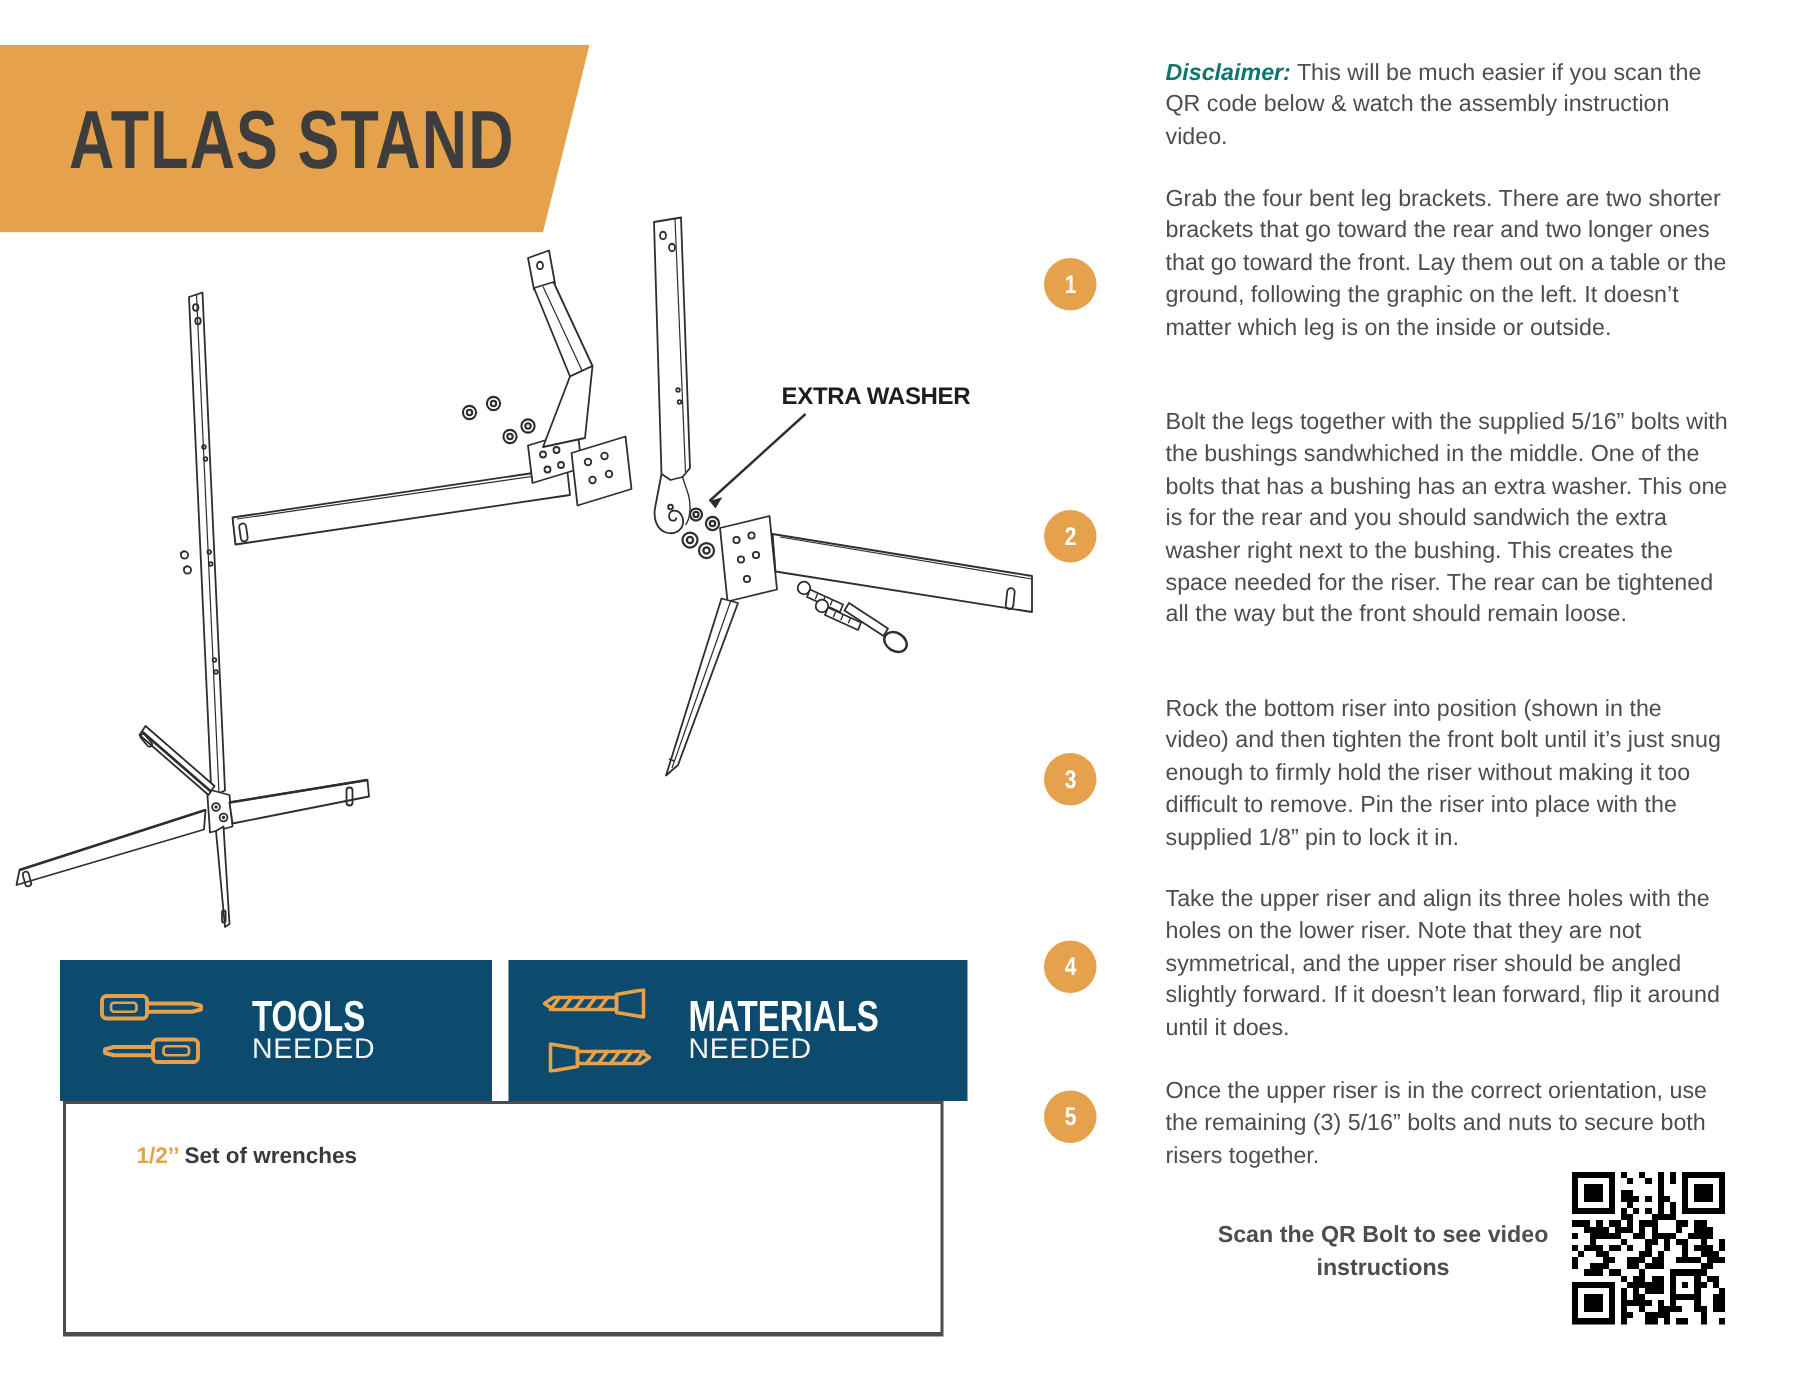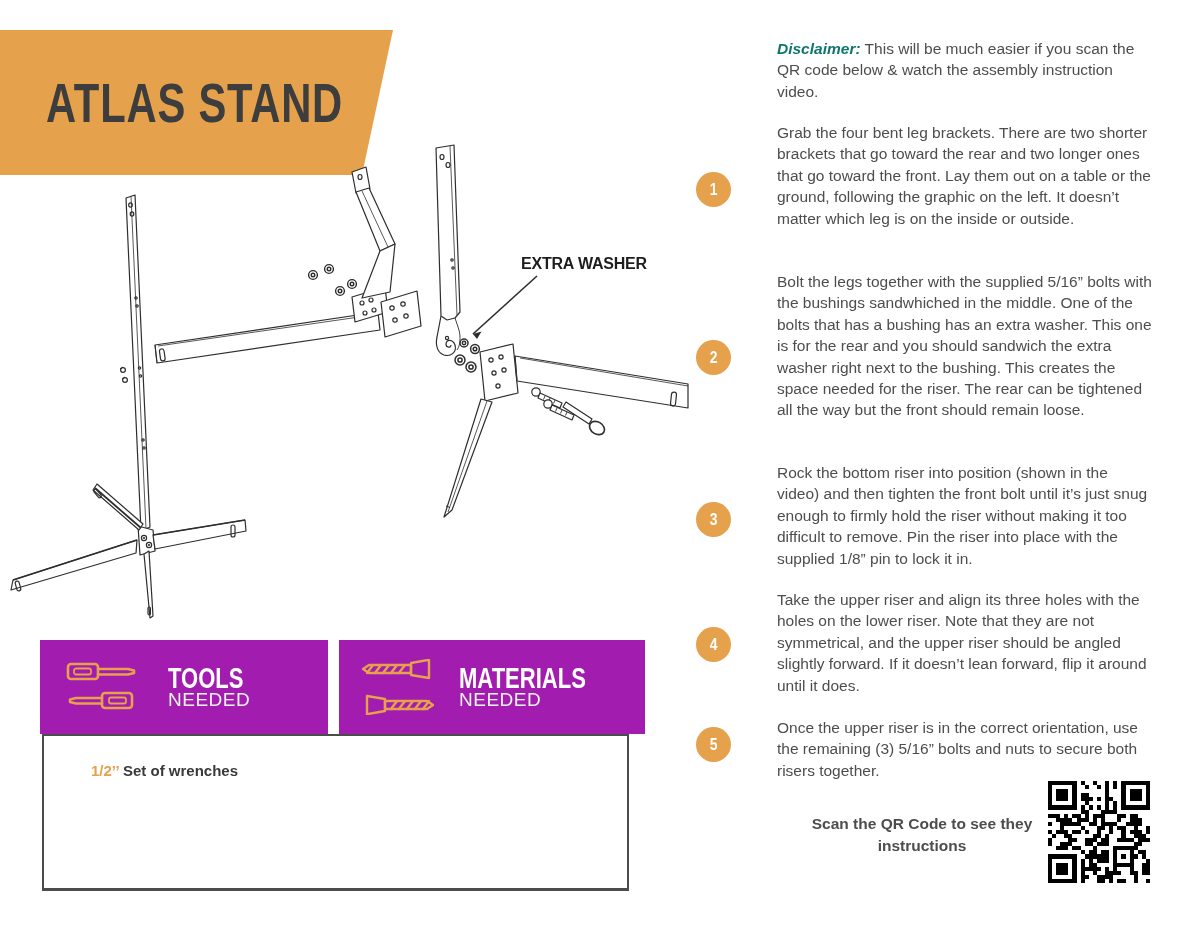--- a/index.html
+++ b/index.html
@@ -1,34 +1,34 @@
 <!DOCTYPE html>
 <html><head>
 <meta charset="utf-8">
 <style>
   html,body{margin:0;padding:0;background:#fff;}
   body{width:1200px;height:927px;position:relative;overflow:hidden;
        font-family:"Liberation Sans","DejaVu Sans",sans-serif;color:#4d4d4d;}
   .abs{position:absolute;}
   
-  .banner{left:0;top:30px;width:393px;height:145px;background:#E5A14B;
+  .banner{left:0;top:30px;width:393px;height:125px;background:#E5A14B;
           clip-path:polygon(0 0,100% 0,92.1% 100%,0 100%);
           display:flex;align-items:center;}
   .banner h1{margin:0 0 0 46px;font-size:55px;font-weight:800;color:#3d3d3d;
              letter-spacing:1px;white-space:nowrap;}
   .cond{display:inline-block;transform:scaleX(.76);transform-origin:0 50%;}
   
   .para{left:777px;width:376px;font-size:15.5px;line-height:21.4px;color:#4d4d4d;}
   .lead{font-weight:700;font-style:italic;color:#0f766e;}
   .stepnum{width:35px;height:35px;border-radius:50%;background:#E5A14B;left:696px;
            display:flex;align-items:center;justify-content:center;color:#fff;
            font-weight:700;font-size:17px;}
   .stepnum span{display:inline-block;transform:scaleX(.82);}
   
-  .darkbox{top:640px;height:94px;background:#a21caf;display:flex;align-items:center;}
+  .darkbox{top:640px;height:94px;background:#0c4a6e;display:flex;align-items:center;}
   .boxtitle{color:#fff;font-size:29px;font-weight:800;line-height:26px;}
   .boxsub{color:#f2f2f2;font-size:19px;font-weight:400;letter-spacing:.5px;line-height:18px;}
   .whitebox{left:42px;top:734px;width:583px;height:152px;background:#fff;
             border:2px solid #4c4c4c;border-bottom-width:3px;}
   .wrenchline{left:75px;top:762px;font-size:15px;font-weight:700;color:#3a3a3a;margin-left:16px;}
   .sizeorange{color:#E5A14B;}
   
   .qrcaption{left:797px;top:813px;width:250px;text-align:center;
              font-size:15.5px;line-height:21.5px;color:#4d4d4d;font-weight:600;}
   .qr{left:1048px;top:781px;width:102px;height:102px;}
@@ -238,21 +238,21 @@
     <div class="boxtitle"><span class="cond">MATERIALS</span></div>
     <div class="boxsub">NEEDED</div>
   </div>
 </div>
 
 <div class="abs whitebox"></div>
 <div class="abs wrenchline">
   <span class="sizeorange">1/2’’</span><span> Set of wrenches</span>
 </div>
 
-<div class="abs qrcaption">Scan the QR Code to see they instructions</div>
+<div class="abs qrcaption">Scan the QR Bolt to see video instructions</div>
 <svg id="qr-svg" class="abs qr" viewBox="0 0 25 25" shape-rendering="crispEdges">
     <rect x="0" y="0" width="25" height="25" fill="#fff"></rect>
     <rect x="8" y="0" width="1" height="1" fill="#000"></rect>
     <rect x="11" y="0" width="1" height="1" fill="#000"></rect>
     <rect x="14" y="0" width="1" height="1" fill="#000"></rect>
     <rect x="16" y="0" width="1" height="1" fill="#000"></rect>
     <rect x="9" y="1" width="1" height="1" fill="#000"></rect>
     <rect x="12" y="1" width="1" height="1" fill="#000"></rect>
     <rect x="14" y="1" width="1" height="1" fill="#000"></rect>
     <rect x="16" y="1" width="1" height="1" fill="#000"></rect>

